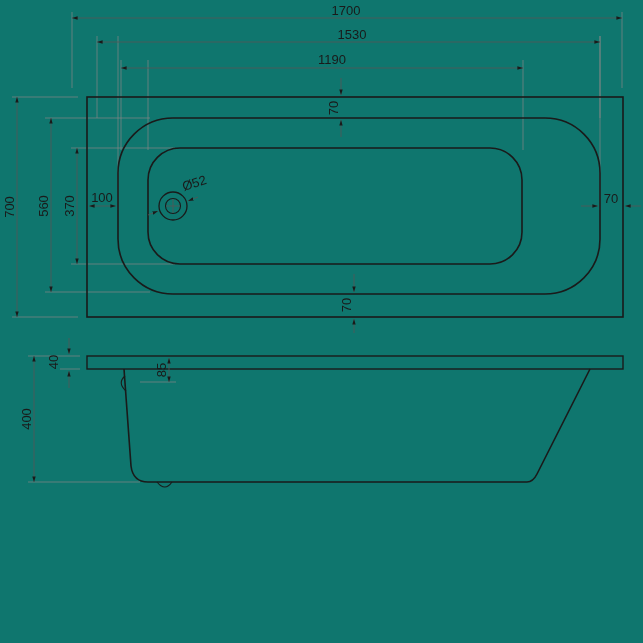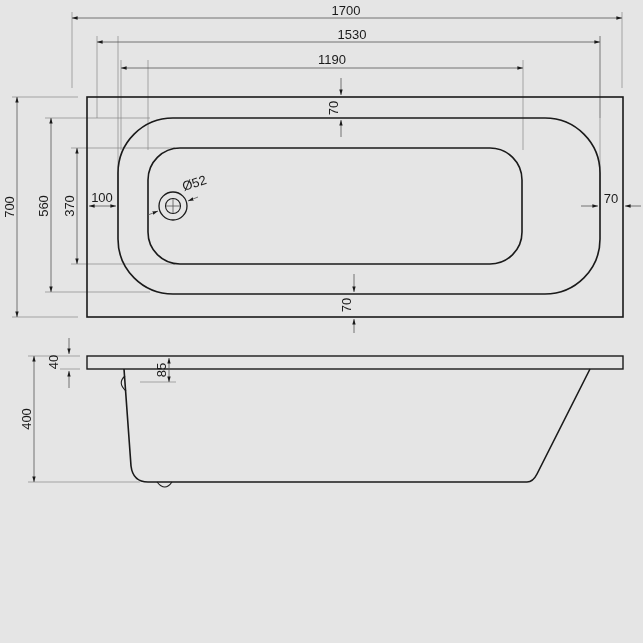--- a/index.html
+++ b/index.html
@@ -1,16 +1,16 @@
 <!DOCTYPE html>
 <html><head>
 <meta charset="utf-8">
 <style>
   html, body { margin:0; padding:0; background:#ffffff; }
-  #canvas { position:relative; width:643px; height:643px; overflow:hidden; background:#e5e5e5; }
+  #canvas { position:relative; width:643px; height:643px; overflow:hidden; background:#0f766e; }
   svg { position:absolute; left:0; top:0; }
   .dim-text { font-family:"Liberation Sans", sans-serif; font-size:13px; fill:#1a1a1a; }
   .ln { stroke:#1a1a1a; stroke-width:1.6; fill:none; }
   .thin { stroke:#555; stroke-width:0.8; fill:none; }
   .ext { stroke:#888; stroke-width:0.7; fill:none; }
 </style>
 </head>
 <body>
 
 <div id="canvas">

